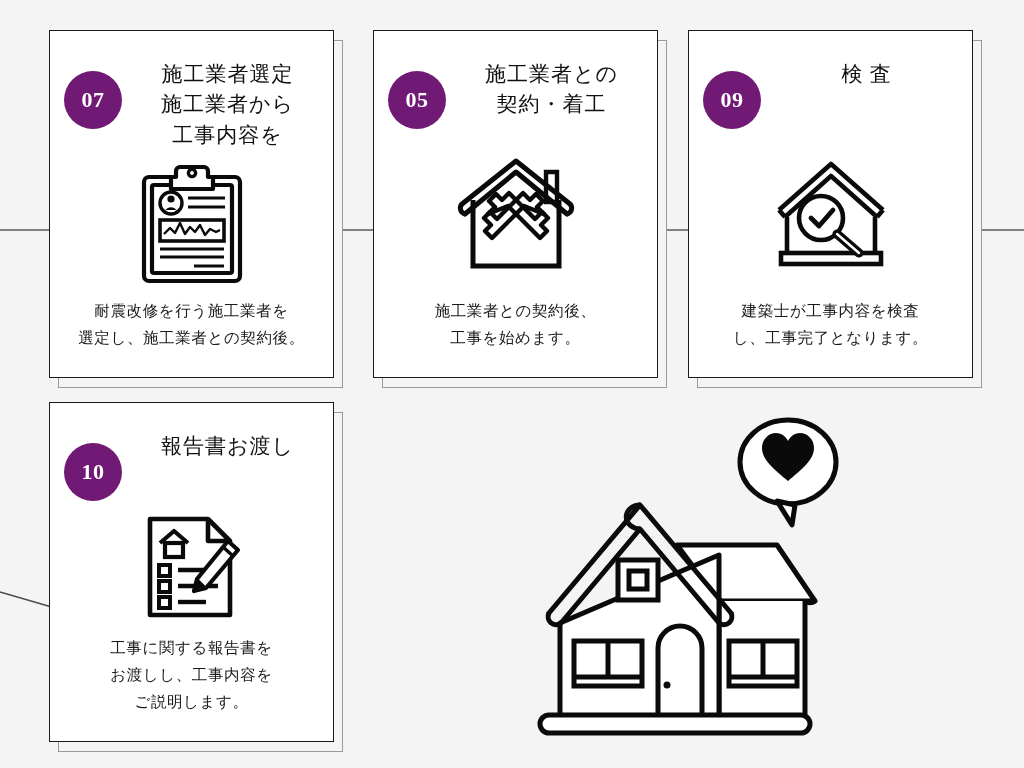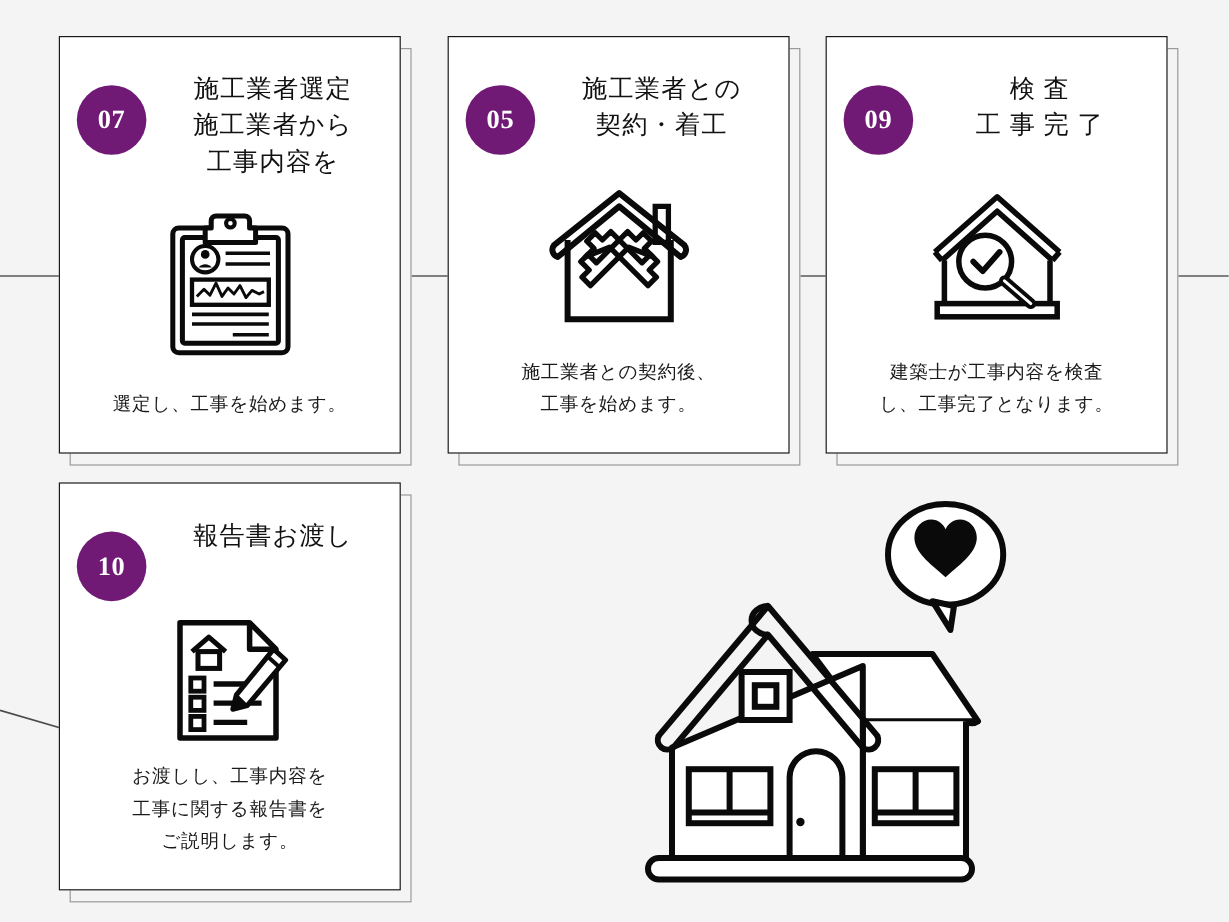--- a/index.html
+++ b/index.html
@@ -158,21 +158,22 @@
       <polyline points="24,71 30,65 35,70 40,60 45,71 50,64 55,69 60,62 65,72 70,66 76,69 80,67" fill="none" stroke="#0a0a0a" stroke-width="2.4" stroke-linejoin="round"></polyline>
 
       <g stroke="#0a0a0a" stroke-width="3" stroke-linecap="butt">
         <line x1="20" y1="86" x2="84" y2="86"></line>
         <line x1="20" y1="94" x2="84" y2="94"></line>
         <line x1="54" y1="103" x2="84" y2="103"></line>
       </g>
     </svg>
   </div>
   <div class="card-desc">
-    <span class="dline">選定し、工事を始めます。</span>
+    <span class="dline">耐震改修を行う施工業者を</span>
+    <span class="dline">選定し、施工業者との契約後。</span>
   </div>
 </div>
 
 <div class="card-shadow" style="left:382px; top:40px; width:285px; height:348px;"></div>
 <div class="card" style="left:373px; top:30px; width:285px; height:348px;">
   <div class="card-head">
     <div class="badge">05</div>
     <div class="card-title">
       <span class="tline">施工業者との</span>
       <span class="tline">契約・着工</span>
@@ -208,21 +209,20 @@
     <span class="dline">工事を始めます。</span>
   </div>
 </div>
 
 <div class="card-shadow" style="left:697px; top:40px; width:285px; height:348px;"></div>
 <div class="card" style="left:688px; top:30px; width:285px; height:348px;">
   <div class="card-head">
     <div class="badge">09</div>
     <div class="card-title">
       <span class="tline">検 査</span>
-      <span class="tline">工 事 完 了</span>
     </div>
   </div>
   <div class="card-icon">
 
     <svg width="124" height="118" viewBox="0 0 124 118">
 
       <path d="M10 56 L62 10 L114 56" fill="none" stroke="#0a0a0a" stroke-width="4.6" stroke-linejoin="round"></path>
       <path d="M16 63 L62 22 L108 63" fill="none" stroke="#0a0a0a" stroke-width="4.6" stroke-linejoin="round"></path>
       <path d="M10 56 L16 63" stroke="#0a0a0a" stroke-width="4.6"></path>
       <path d="M114 56 L108 63" stroke="#0a0a0a" stroke-width="4.6"></path>
@@ -274,22 +274,22 @@
       </g>
 
       <g stroke="#0a0a0a" stroke-width="4.2" fill="#ffffff" stroke-linejoin="round">
         <path d="M90 28 l10 9 l-32 38 l-12 3 l3 -12 z"></path>
         <path d="M85 34 l10 9" stroke-width="3.4"></path>
       </g>
       <path d="M59 66 l-3 12 l12 -3 z" fill="#0a0a0a" stroke="#0a0a0a" stroke-width="2"></path>
     </svg>
   </div>
   <div class="card-desc">
+    <span class="dline">工事に関する報告書を</span>
     <span class="dline">お渡しし、工事内容を</span>
-    <span class="dline">工事に関する報告書を</span>
     <span class="dline">ご説明します。</span>
   </div>
 </div>
 
 <svg class="hero" viewBox="0 0 350 350" width="350" height="350">
 
   <g>
     <ellipse cx="283" cy="57" rx="48" ry="42" fill="#ffffff" stroke="#0a0a0a" stroke-width="5"></ellipse>
     <path d="M272 96 l18 4 l-3 20 z" fill="#ffffff" stroke="#0a0a0a" stroke-width="5" stroke-linejoin="round"></path>
     <path d="M283 76

